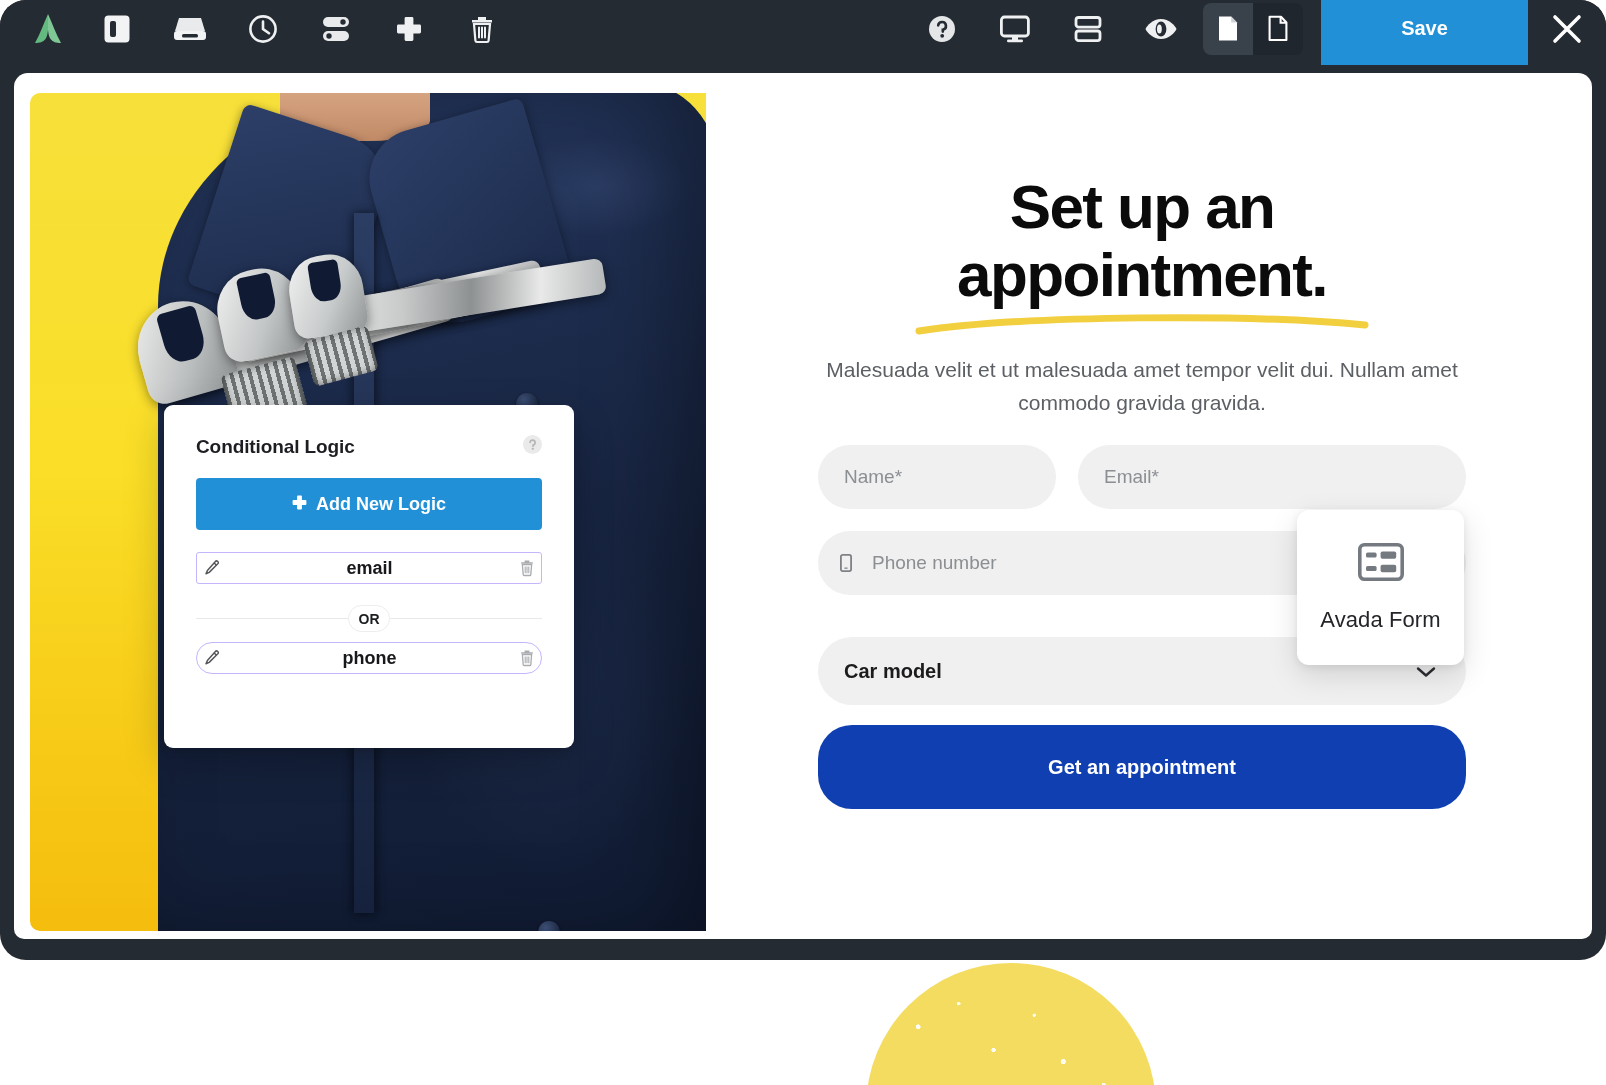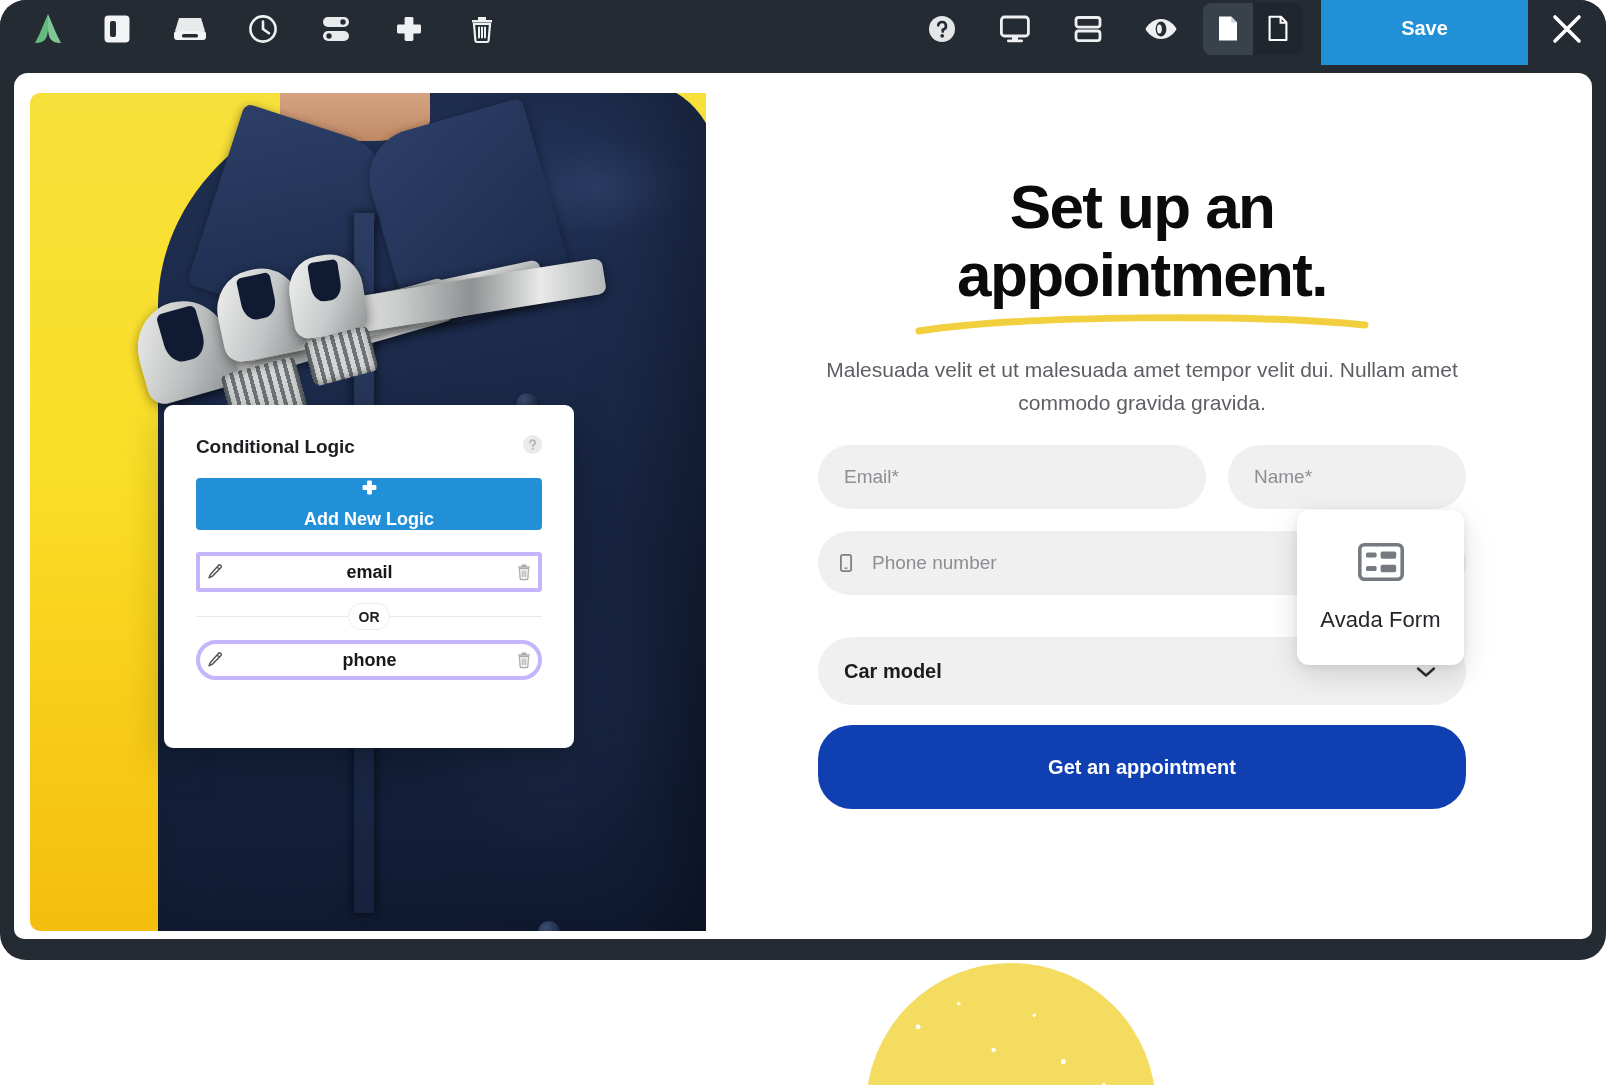--- a/index.html
+++ b/index.html
@@ -377,44 +377,43 @@
     background: #2290d6;
     border-radius: 4px;
     color: #ffffff;
     font-size: 18px;
     font-weight: bold;
     display: flex;
     align-items: center;
     justify-content: center;
     gap: 9px;
     cursor: pointer;
-    flex-direction: column;
   }
   .logic-row {
     margin-top: 22px;
-    height: 40px;
-    border: 4px solid #c4b5fd;
+    height: 32px;
+    border: 1px solid #c4b5fd;
     border-radius: 3px;
     display: flex;
     align-items: center;
     padding: 0 6px;
     background: #fff;
   }
   .logic-row-label {
     flex: 1 1 auto;
     text-align: center;
     font-size: 18px;
     font-weight: bold;
     color: #17181b;
   }
   .row-icon { display: flex; align-items: center; cursor: pointer; }
 
   #or-divider {
     position: relative;
-    margin-top: 11px;
+    margin-top: 21px;
     height: 26px;
   }
   #or-line {
     position: absolute;
     left: 0; right: 0; top: 13px;
     height: 1px;
     background: #e9e9e9;
   }
   #or-badge {
     position: absolute;
@@ -586,22 +585,22 @@
         <div id="form-heading">Set up an
 appointment.</div>
         <svg id="heading-underline" width="454" height="22" viewBox="0 0 454 22">
           <path d="M4 18 C110 2 340 1 450 12" fill="none" stroke="#f2cf3f" stroke-width="7" stroke-linecap="round"></path>
         </svg>
 
         <div id="form-sub">Malesuada velit et ut malesuada amet tempor velit dui. Nullam amet commodo gravida gravida.</div>
 
         <div id="fields">
           <div class="field-row">
+            <div class="field" id="field-name">Name*</div>
             <div class="field" id="field-email">Email*</div>
-            <div class="field" id="field-name">Name*</div>
           </div>
 
           <div class="field" id="field-phone">
             <span id="phone-icon">
               <svg width="12" height="18" viewBox="0 0 12 18">
                 <rect x="0.9" y="0.9" width="10.2" height="16.2" rx="1.8" fill="none" stroke="#7e8185" stroke-width="1.8"></rect>
                 <rect x="4.2" y="13.4" width="3.6" height="1.4" rx="0.7" fill="#7e8185"></rect>
               </svg>
             </span>
             <span>Phone number</span>

